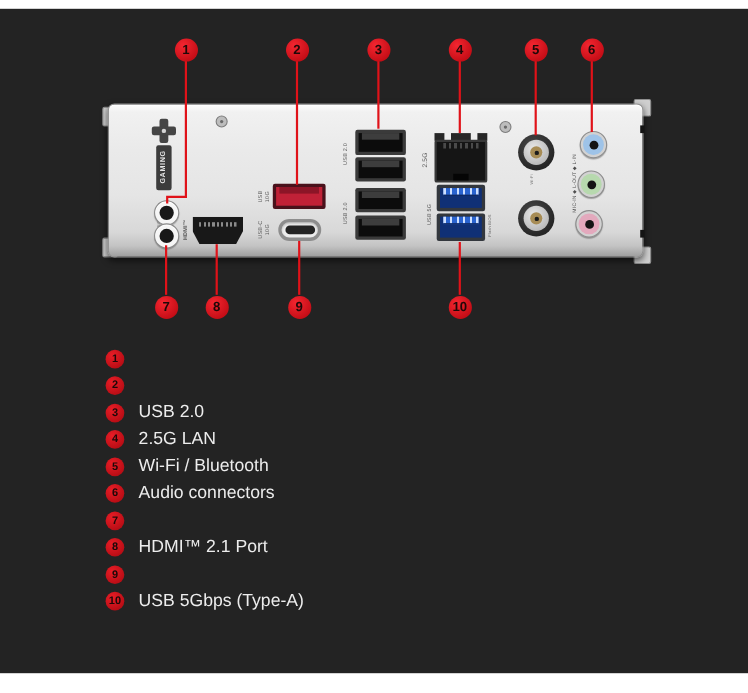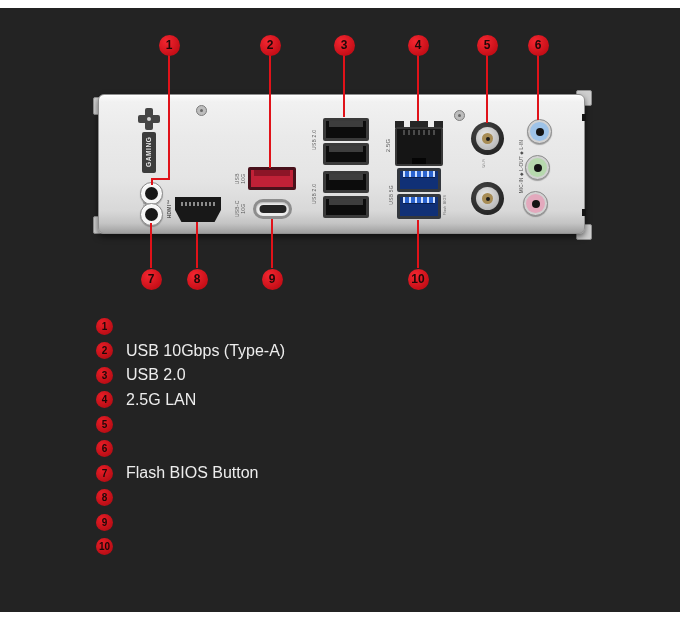--- a/index.html
+++ b/index.html
@@ -250,43 +250,45 @@
   <div class="callout" style="left:407.5px;top:268.5px;">
       <span>10</span>
     </div>
 
   <div class="legend">
     <div class="legend-row">
       <span class="legend-num">1</span>
     </div>
     <div class="legend-row">
       <span class="legend-num">2</span>
-      <span class="legend-label">USB 10Gbps (Type-A)</span>
     </div>
     <div class="legend-row">
       <span class="legend-num">3</span>
       <span class="legend-label">USB 2.0</span>
     </div>
     <div class="legend-row">
       <span class="legend-num">4</span>
       <span class="legend-label">2.5G LAN</span>
     </div>
     <div class="legend-row">
       <span class="legend-num">5</span>
+      <span class="legend-label">Wi-Fi / Bluetooth</span>
     </div>
     <div class="legend-row">
       <span class="legend-num">6</span>
+      <span class="legend-label">Audio connectors</span>
     </div>
     <div class="legend-row">
       <span class="legend-num">7</span>
-      <span class="legend-label">Flash BIOS Button</span>
     </div>
     <div class="legend-row">
       <span class="legend-num">8</span>
+      <span class="legend-label">HDMI™ 2.1 Port</span>
     </div>
     <div class="legend-row">
       <span class="legend-num">9</span>
     </div>
     <div class="legend-row">
       <span class="legend-num">10</span>
+      <span class="legend-label">USB 5Gbps (Type-A)</span>
     </div>
   </div>
 </div>
 
 </body></html>

